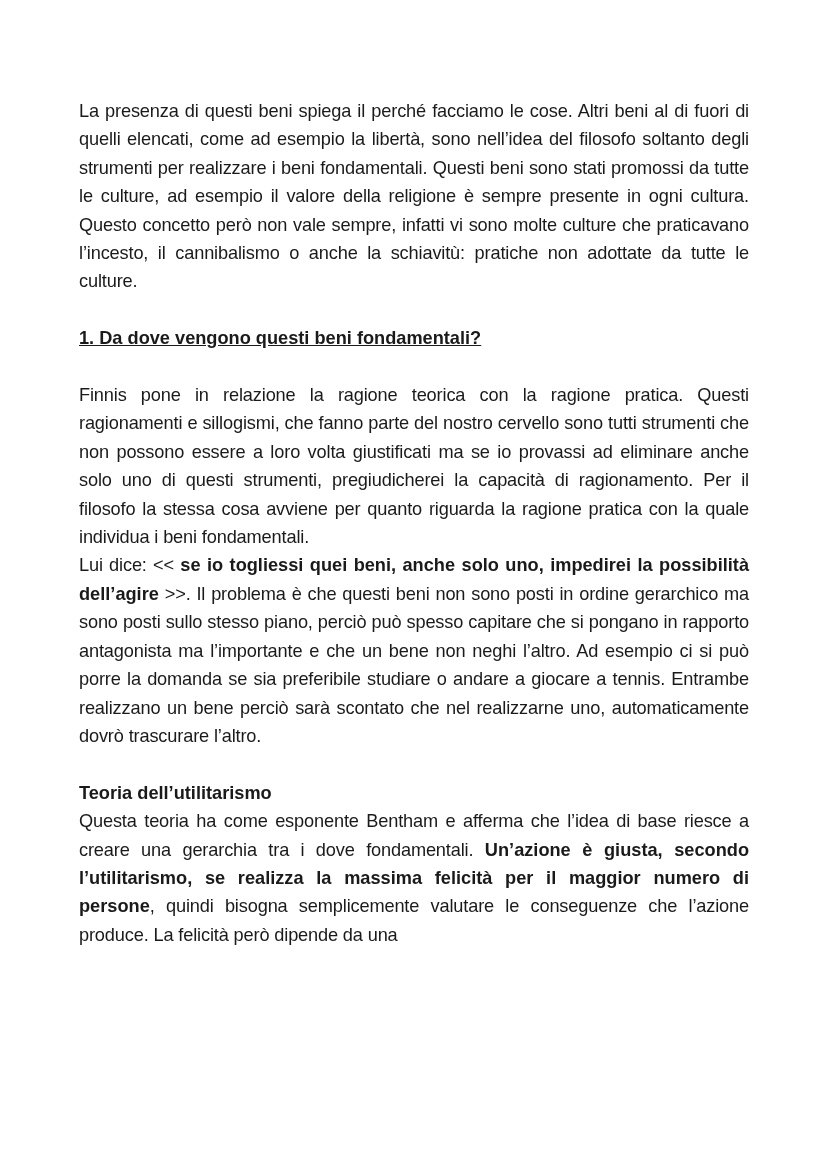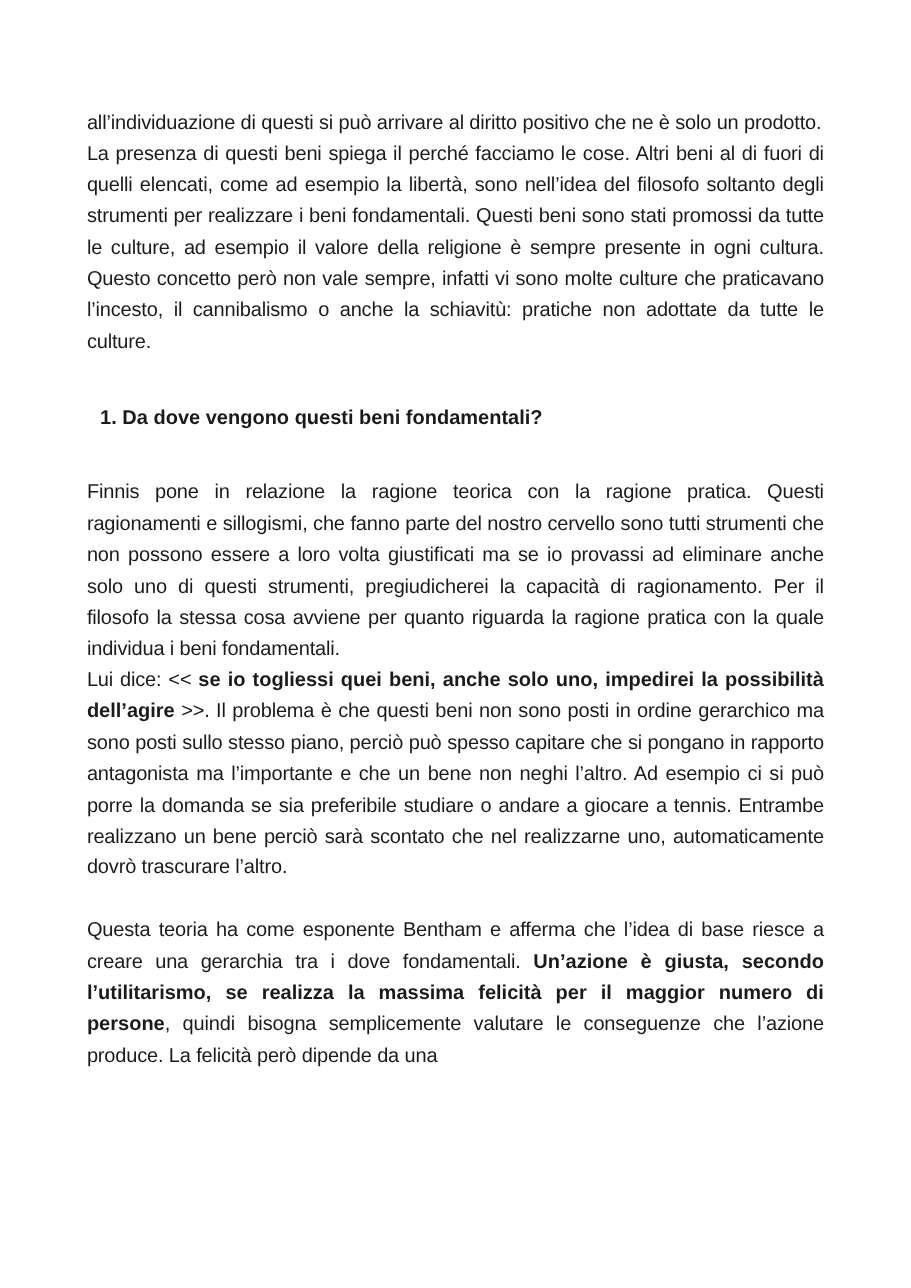--- a/index.html
+++ b/index.html
@@ -31,46 +31,47 @@
     }
     .gap {
       height: 28.4px;
     }
     .heading {
       margin: 0;
       font-weight: bold;
       letter-spacing: 0;
     }
     .list-item {
-      margin: 12px;
+      margin: 0;
       font-weight: bold;
       letter-spacing: 0;
+      text-decoration: underline;
     }
     b, .b {
       font-weight: bold;
       letter-spacing: 0;
     }
   </style>
 </head>
 <body>
 
 <div class="page">
 
-  <p class="para">all’individuazione di questi si può arrivare al diritto positivo che ne è solo un prodotto.</p>
 
   <p class="para">La presenza di questi beni spiega il perché facciamo le cose. Altri beni al di fuori di quelli elencati, come ad esempio la libertà, sono nell’idea del filosofo soltanto degli strumenti per realizzare i beni fondamentali. Questi beni sono stati promossi da tutte le culture, ad esempio il valore della religione è sempre presente in ogni cultura. Questo concetto però non vale sempre, infatti vi sono molte culture che praticavano l’incesto, il cannibalismo o anche la schiavitù: pratiche non adottate da tutte le culture.</p>
 
   <div class="gap"></div>
 
   <p class="list-item">1. Da dove vengono questi beni fondamentali?</p>
 
   <div class="gap"></div>
 
   <p class="para">Finnis pone in relazione la ragione teorica con la ragione pratica. Questi ragionamenti e sillogismi, che fanno parte del nostro cervello sono tutti strumenti che non possono essere a loro volta giustificati ma se io provassi ad eliminare anche solo uno di questi strumenti, pregiudicherei la capacità di ragionamento. Per il filosofo la stessa cosa avviene per quanto riguarda la ragione pratica con la quale individua i beni fondamentali.</p>
 
   <p class="para"><span>Lui dice: &lt;&lt; </span><b>se io togliessi quei beni, anche solo uno, impedirei la possibilità dell’agire</b><span> &gt;&gt;. Il problema è che questi beni non sono posti in ordine gerarchico ma sono posti sullo stesso piano, perciò può spesso capitare che si pongano in rapporto antagonista ma l’importante e che un bene non neghi l’altro. Ad esempio ci si può porre la domanda se sia preferibile studiare o andare a giocare a tennis. Entrambe realizzano un bene perciò sarà scontato che nel realizzarne uno, automaticamente dovrò trascurare l’altro.</span></p>
 
   <div class="gap"></div>
 
+  <p class="heading">Teoria dell’utilitarismo</p>
 
   <p class="para"><span>Questa teoria ha come esponente Bentham e afferma che l’idea di base riesce a creare una gerarchia tra i dove fondamentali. </span><b>Un’azione è giusta, secondo l’utilitarismo, se realizza la massima felicità per il maggior numero di persone</b><span>, quindi bisogna semplicemente valutare le conseguenze che l’azione produce. La felicità però dipende da una</span></p>
 
 </div>
 
 </body></html>

